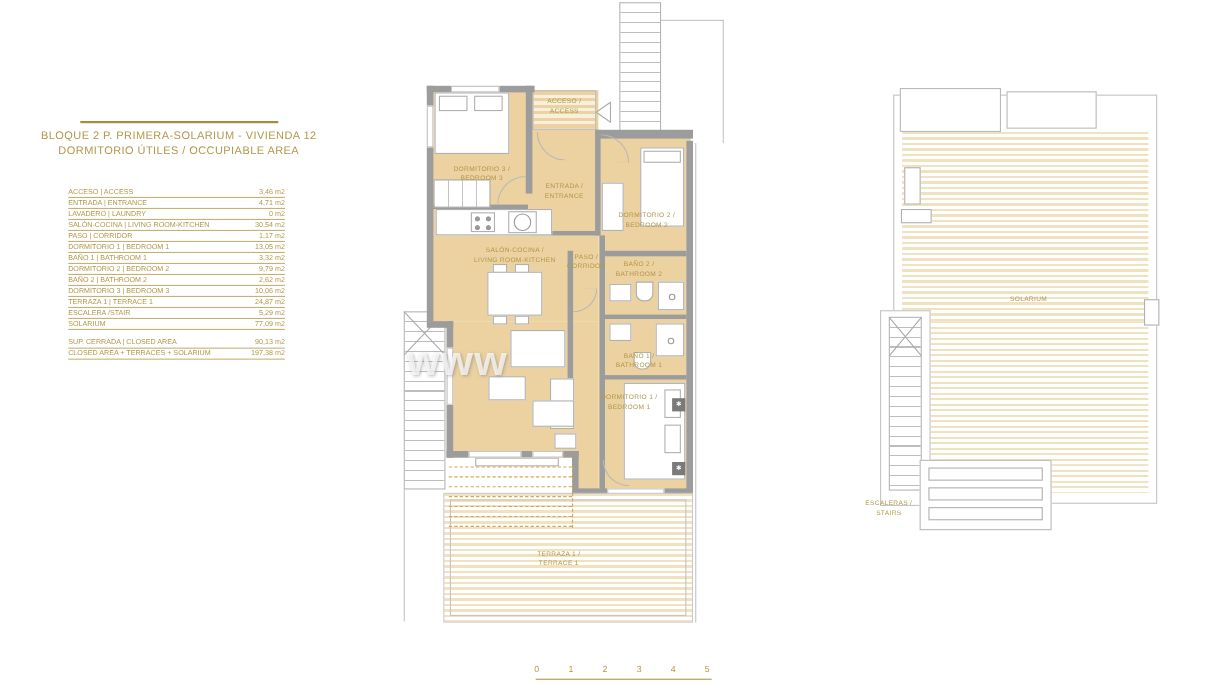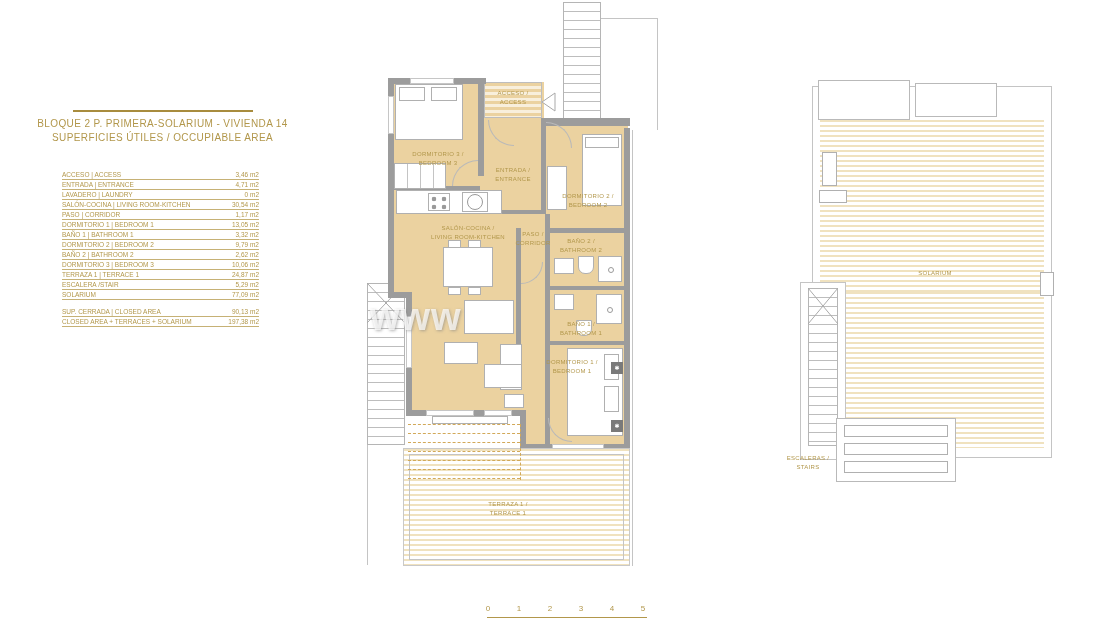--- a/index.html
+++ b/index.html
@@ -49,22 +49,22 @@
   
   .tick{position:absolute;width:10px;text-align:center;font-size:8px;color:#b2974b;}
 </style>
 </head>
 <body>
 
 <div class="stage">
 
   <div class="titleblock">
     <div class="overline"></div>
-    <div class="t1">BLOQUE 2 P. PRIMERA-SOLARIUM - VIVIENDA 14</div>
-    <div class="t2">SUPERFICIES ÚTILES / OCCUPIABLE AREA</div>
+    <div class="t1">BLOQUE 2 P. PRIMERA-SOLARIUM - VIVIENDA 12</div>
+    <div class="t2">DORMITORIO ÚTILES / OCCUPIABLE AREA</div>
   </div>
 
   <div class="areatable">
     <div class="trow">
         <span>ACCESO | ACCESS</span>
         <span>3,46 m2</span>
       </div>
     <div class="trow">
         <span>ENTRADA | ENTRANCE</span>
         <span>4,71 m2</span>
@@ -264,21 +264,21 @@
       <path d="M0 0 L30 36 M0 36 L30 0" stroke="#ababab" stroke-width="1" fill="none"></path>
     </svg>
   <div class="abs outline" style="left:836px;top:418px;width:120px;height:64px"></div>
   <div class="abs furn" style="left:844px;top:425px;width:104px;height:12px"></div>
   <div class="abs furn" style="left:844px;top:443px;width:104px;height:12px"></div>
   <div class="abs furn" style="left:844px;top:461px;width:104px;height:12px"></div>
   <div class="abs rlabel" style="left:900px;top:269px;width:70px">SOLARIUM</div>
   <div class="abs rlabel" style="left:776px;top:454px;width:64px">ESCALERAS /
 STAIRS</div>
 
-  <div class="watermark" style="left:370px;top:296px">
+  <div class="watermark" style="left:370px;top:308px">
     <span>www</span>
   </div>
 
   <div>
     <span class="tick" style="left:483px;top:604px">0</span>
     <span class="tick" style="left:514px;top:604px">1</span>
     <span class="tick" style="left:545px;top:604px">2</span>
     <span class="tick" style="left:576px;top:604px">3</span>
     <span class="tick" style="left:607px;top:604px">4</span>
     <span class="tick" style="left:638px;top:604px">5</span>

